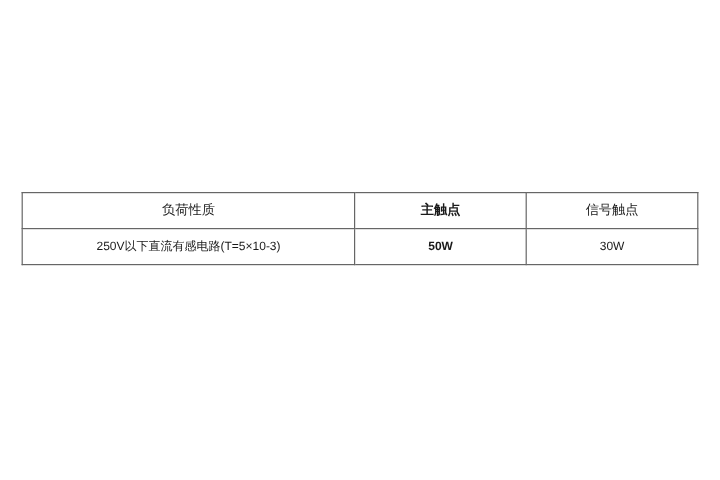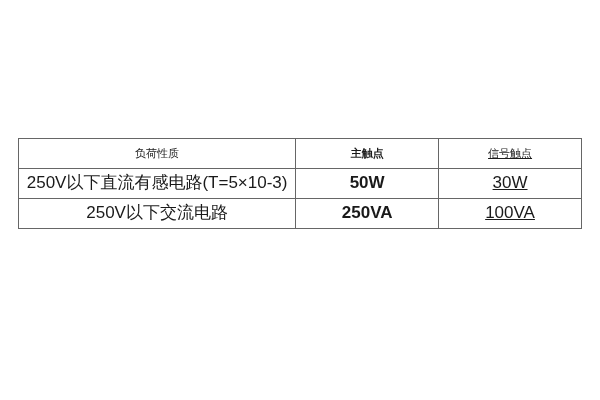--- a/index.html
+++ b/index.html
@@ -15,66 +15,61 @@
   }
   .page {
     position: relative;
     width: 600px;
     height: 400px;
     background: #ffffff;
   }
   .table-wrap {
     position: absolute;
     left: 18px;
-    top: 138px;
+    top: 160px;
     width: 564px;
   }
   table.spec-table {
     border-collapse: collapse;
     width: 100%;
     table-layout: fixed;
   }
   table.spec-table td {
     border: 1px solid #666666;
     height: 29px;
     text-align: center;
     vertical-align: middle;
-    font-size: 17px;
+    font-size: 10px;
     color: #1a1a1a;
     font-family: "Liberation Sans", sans-serif;
     line-height: 1.2;
     padding: 0 4px;
     background: #ffffff;
   }
   table.spec-table tr.header-row td {
     font-size: 11px;
     color: #1a1a1a;
   }
   .col-a { width: 50%; }
   .col-b { width: 25%; font-weight: bold; }
-  .col-c { width: 25%; text-decoration: underline; }
+  .col-c { width: 25%; }
 </style>
 </head>
 <body>
 
 <div class="page">
   <div class="table-wrap">
     <table class="spec-table">
       <tbody>
         <tr class="header-row">
           <td class="col-a">负荷性质</td>
           <td class="col-b">主触点</td>
           <td class="col-c">信号触点</td>
         </tr>
         <tr>
           <td class="col-a">250V以下直流有感电路(T=5×10-3)</td>
           <td class="col-b">50W</td>
           <td class="col-c">30W</td>
         </tr>
-        <tr>
-          <td class="col-a">250V以下交流电路</td>
-          <td class="col-b">250VA</td>
-          <td class="col-c">100VA</td>
-        </tr>
       </tbody>
     </table>
   </div>
 </div>
 
 </body></html>

